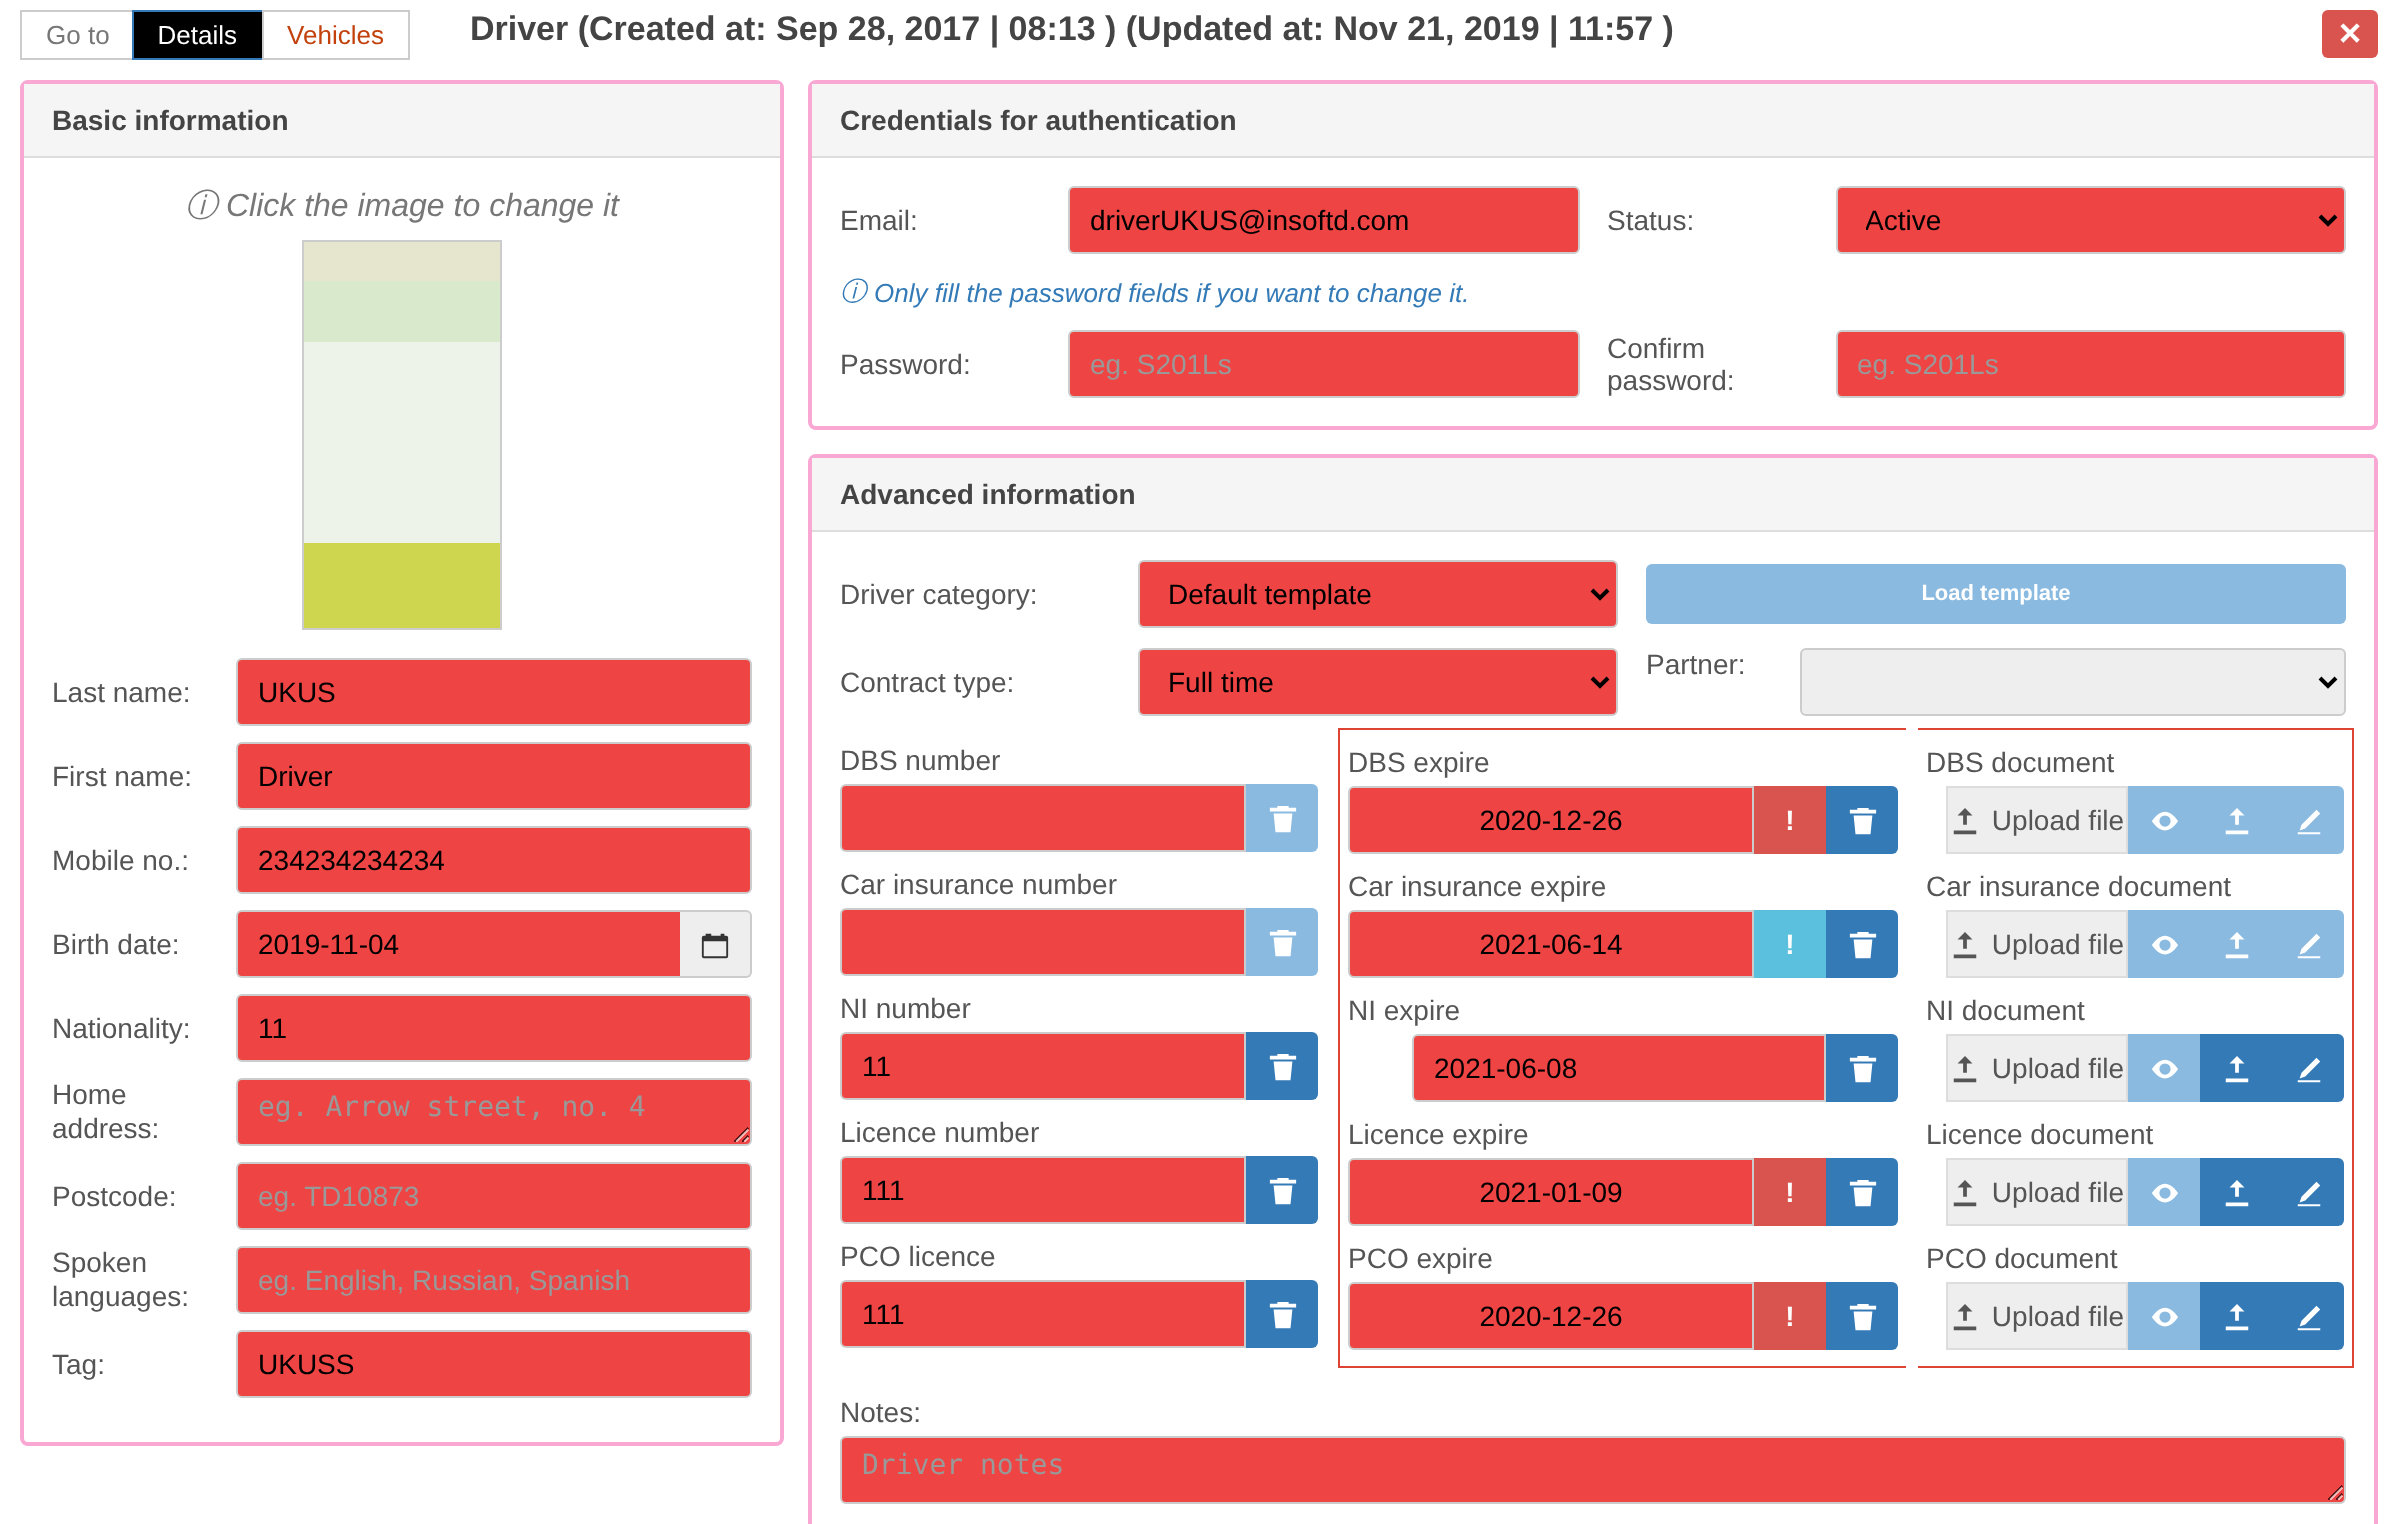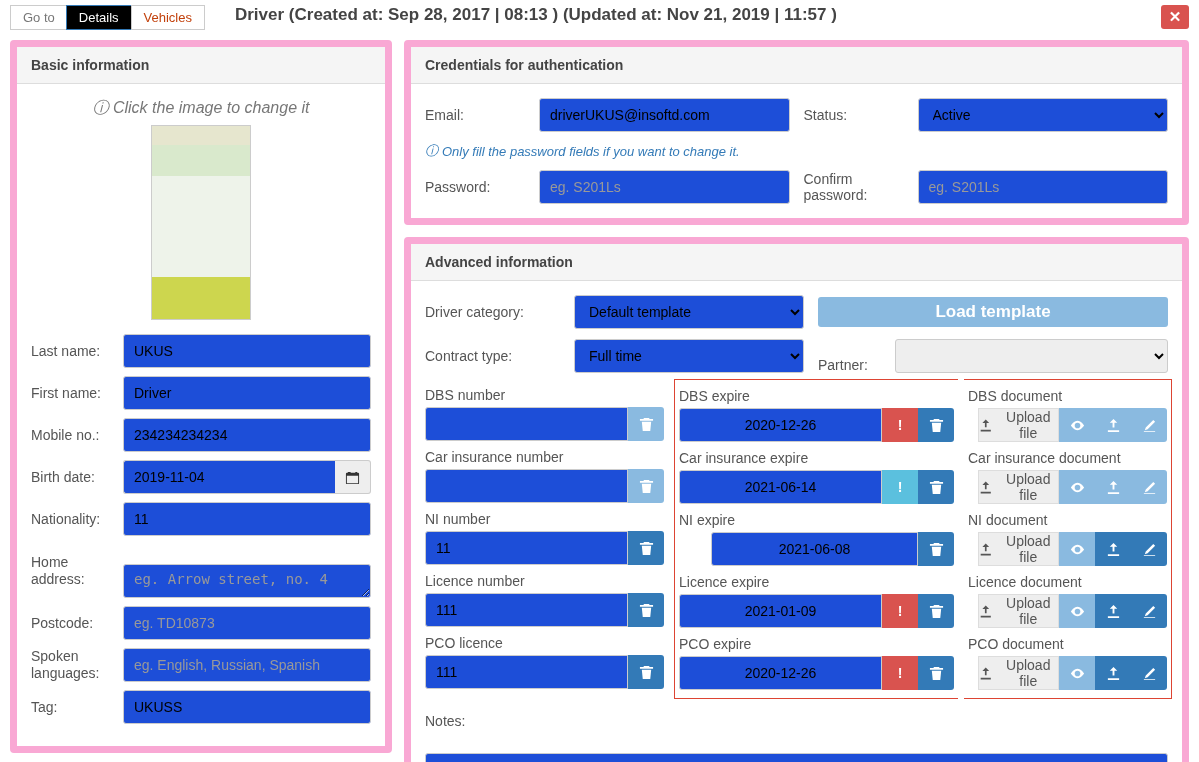--- a/index.html
+++ b/index.html
@@ -8,39 +8,39 @@
 .tabs { display: flex; }
 .tab { padding: 4px 12px; border: 1px solid #ccc; background: #fff; font-size: 13px; cursor: pointer; color: #c2410c; }
 .tab.static { color: #777; border-right: none; }
 .tab.active { background: #000000; color: #fff; border-color: #337ab7; }
 .tab + .tab { margin-left: -1px; }
 .page-title { flex: 1; text-align: left; font-weight: bold; font-size: 17px; color: #444; margin-left: 30px; }
 .close-btn { background: #d9534f; color: #fff; border: none; border-radius: 3px; width: 28px; height: 24px; font-size: 15px; cursor: pointer; font-weight: bold; }
 .main-grid { display: flex; gap: 12px; }
 .left-col { width: 382px; flex-shrink: 0; }
 .right-col { flex: 1; }
-.panel { border: 7px solid #f9a8d4; border-radius: 4px; margin-bottom: 12px; }
+.panel { border: 2px solid #f9a8d4; border-radius: 4px; margin-bottom: 12px; }
 .panel-heading { background: #f5f5f5; border-bottom: 1px solid #ddd; padding: 10px 14px; font-weight: bold; font-size: 14px; color: #444; }
 .panel-body { padding: 14px; }
 .image-hint { text-align: center; font-style: italic; color: #777; font-size: 16px; margin-bottom: 6px; }
 .image-placeholder { width: 100px; height: 195px; margin: 0 auto 14px; border: 1px solid #ccc; background: linear-gradient(180deg,#e6e6ce 0%,#e6e6ce 10%,#d9e9cc 10%,#d9e9cc 26%,#eef3ea 26%,#eef3ea 78%,#cdd64e 78%,#cdd64e 100%); position: relative; }
 .form-row { display: flex; align-items: center; margin-bottom: 8px; }
 .form-label { width: 92px; color: #555; font-size: 14px; line-height: 1.2; padding-right: 6px; }
-.form-control, select.form-control { flex: 1; border: 1px solid #ccc; border-radius: 3px; padding: 6px 10px; font-size: 14px; height: 34px; background: #1d4ed8; }
+.form-control, select.form-control { flex: 1; border: 1px solid #ccc; border-radius: 3px; padding: 6px 10px; font-size: 14px; height: 34px; background: #ef4444; }
 .form-control::placeholder { color: #999; }
-textarea.form-control { height: 34px; resize: vertical; margin-top: 20px; }
+textarea.form-control { height: 34px; resize: vertical; }
 .input-group { display: flex; flex: 1; }
 .input-group .form-control { border-top-right-radius: 0; border-bottom-right-radius: 0; border-right: none; }
 .input-group .addon { background: #eee; border: 1px solid #ccc; border-left: none; padding: 6px 10px; border-top-right-radius: 3px; border-bottom-right-radius: 3px; display: flex; align-items: center; }
 .cred-grid { display: grid; grid-template-columns: 100px 1fr 100px 1fr; gap: 10px 14px; align-items: center; }
 .cred-label { color: #555; font-size: 14px; }
 .pw-hint { grid-column: 1 / 3; font-style: italic; color: #337ab7; font-size: 13px; display: flex; align-items: center; gap: 4px; }
 .adv-top { display: grid; grid-template-columns: 135px 1fr 350px; gap: 10px 14px; align-items: center; margin-bottom: 6px; }
-.btn-load { background: #8abae0; color: #fff; border: none; border-radius: 3px; height: 30px; font-weight: bold; font-size: 17px; cursor: pointer; }
-.partner-row { display: flex; align-items: flex-end; gap: 27px; }
+.btn-load { background: #8abae0; color: #fff; border: none; border-radius: 3px; height: 30px; font-weight: bold; font-size: 11px; cursor: pointer; }
+.partner-row { display: flex; align-items: flex-start; gap: 27px; }
 .partner-row select { flex: 1; background: #eee; }
 .three-col { display: grid; grid-template-columns: 1fr 1fr 1.85fr; gap: 0 14px; }
 .col-label { font-size: 14px; color: #555; margin-top: 8px; margin-bottom: 4px; }
 .highlight-region { border: 1.5px solid #d43; padding: 0 4px 8px; margin-left: -4px; margin-right: -4px; }
 .btn-input { display: flex; }
 .btn-input .form-control { border-top-right-radius: 0; border-bottom-right-radius: 0; }
 .sbtn { width: 36px; height: 34px; border: none; background: #337ab7; color: #fff; display: flex; align-items: center; justify-content: center; cursor: pointer; font-size: 14px; }
 .sbtn:last-child { border-top-right-radius: 3px; border-bottom-right-radius: 3px; }
 .sbtn.light { background: #8abae0; }
 .sbtn.teal { background: #5bc0de; }
@@ -225,21 +225,21 @@
                   <b>!</b>
                 </button>
                 <button class="sbtn">
                   <svg viewBox="0 0 16 16">
                     <path d="M5 2V1h6v1h4v2H1V2h4zm-2 3h10l-1 10H4L3 5z"></path>
                   </svg>
                 </button>
               </div>
             <div class="col-label">NI expire</div>
             <div class="btn-input">
-                <input class="form-control" style="text-align: center; margin-left: 32px;" value="2021-06-08">
+                <input class="form-control" style=" margin-left: 32px;" value="2021-06-08">
                 <button class="sbtn">
                   <svg viewBox="0 0 16 16">
                     <path d="M5 2V1h6v1h4v2H1V2h4zm-2 3h10l-1 10H4L3 5z"></path>
                   </svg>
                 </button>
               </div>
             <div class="col-label">Licence expire</div>
             <div class="btn-input">
                 <input class="form-control" style="text-align: center;" value="2021-01-09">
                 <button class="sbtn red">

